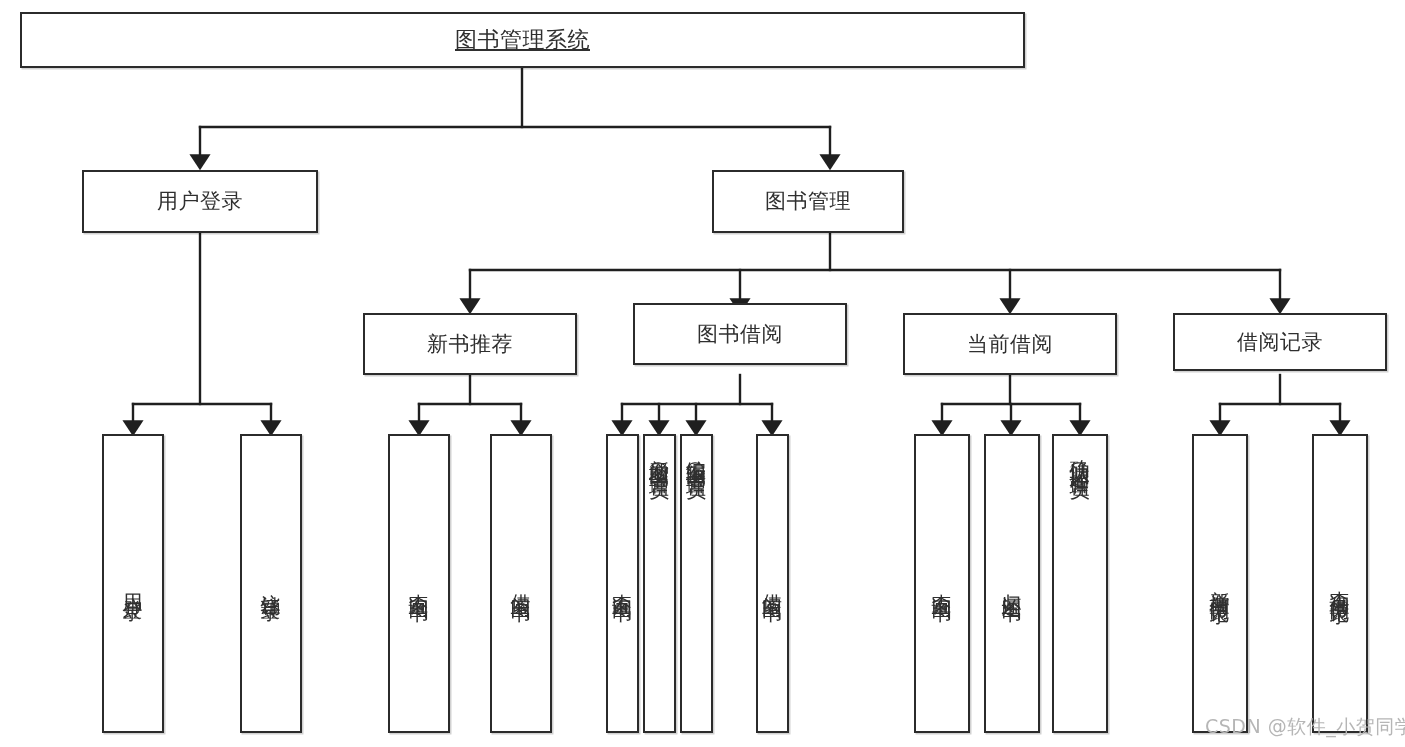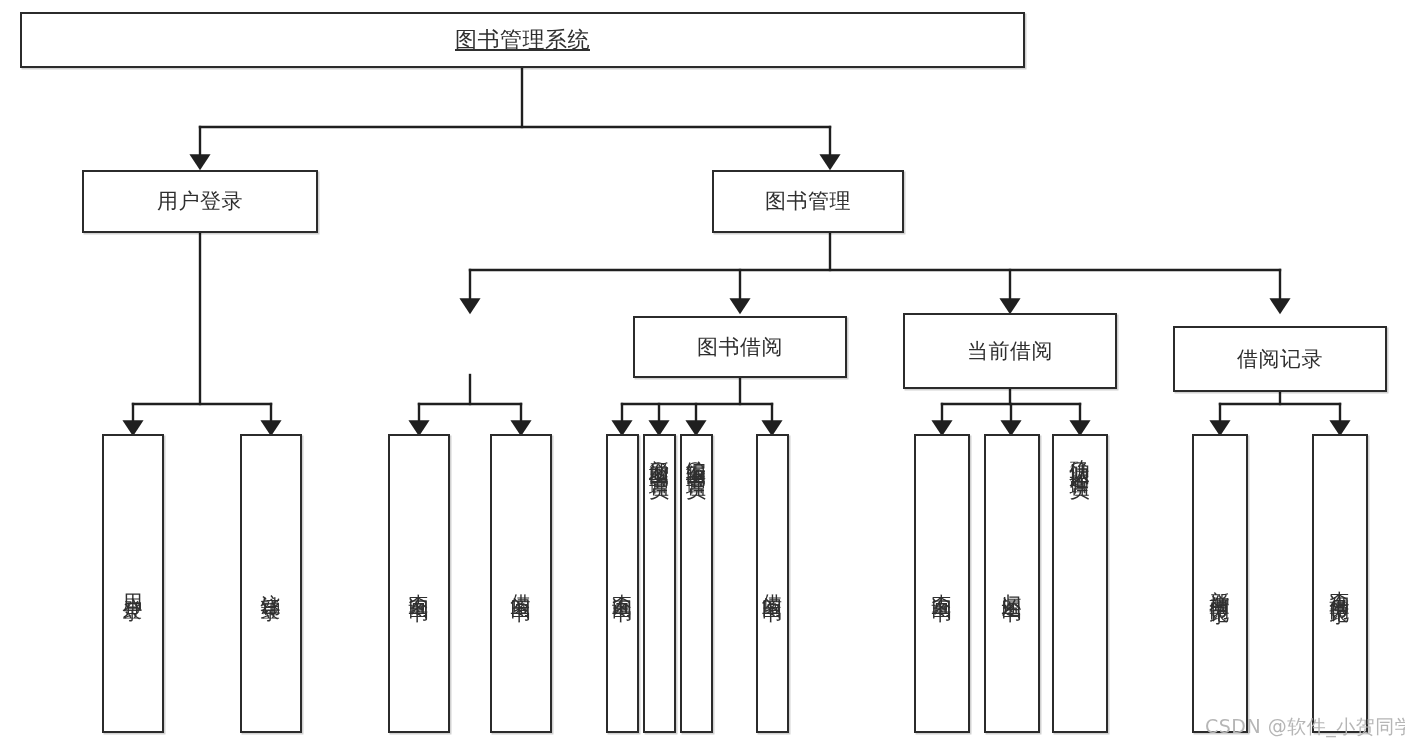--- a/index.html
+++ b/index.html
@@ -134,30 +134,33 @@
   </div>
 
   <div class="node horizontal" style="left:82px; top:170px; width:236px; height:63px;">
     <span class="label">用户登录</span>
   </div>
 
   <div class="node horizontal" style="left:712px; top:170px; width:192px; height:63px;">
     <span class="label">图书管理</span>
   </div>
 
-
-  <div class="node horizontal" style="left:633px; top:316px; width:214px; height:62px;">
+  <div class="node horizontal" style="left:363px; top:313px; width:214px; height:62px;">
+    <span class="label">新书推荐</span>
+  </div>
+
+  <div class="node horizontal" style="left:633px; top:303px; width:214px; height:62px;">
     <span class="label">图书借阅</span>
   </div>
 
-  <div class="node horizontal" style="left:903px; top:313px; width:214px; height:76px;">
+  <div class="node horizontal" style="left:903px; top:313px; width:214px; height:62px;">
     <span class="label">当前借阅</span>
   </div>
 
-  <div class="node horizontal" style="left:1173px; top:326px; width:214px; height:66px;">
+  <div class="node horizontal" style="left:1173px; top:313px; width:214px; height:58px;">
     <span class="label">借阅记录</span>
   </div>
 
   <div class="node vertical centered" style="left:102px; top:434px; width:62px; height:299px;">
     <span class="label">用户登录</span>
   </div>
 
   <div class="node vertical centered" style="left:240px; top:434px; width:62px; height:299px;">
     <span class="label">注销登录</span>
   </div>

